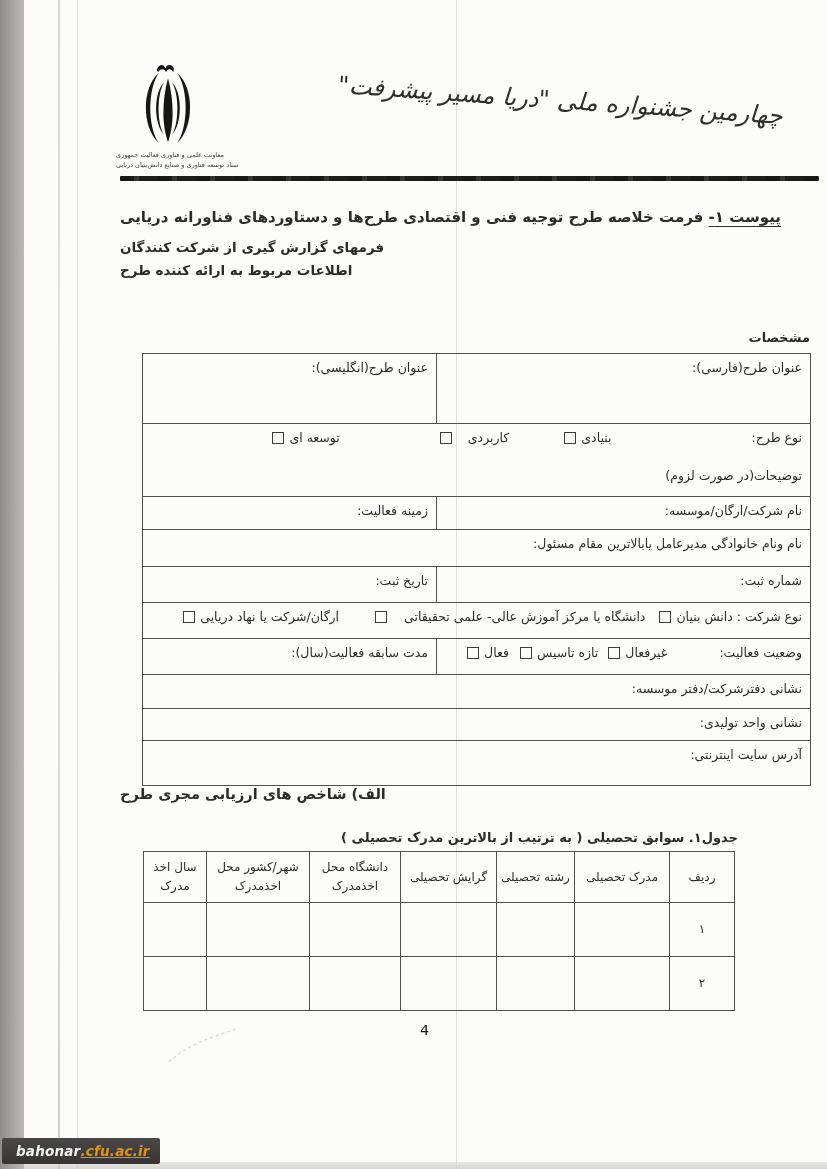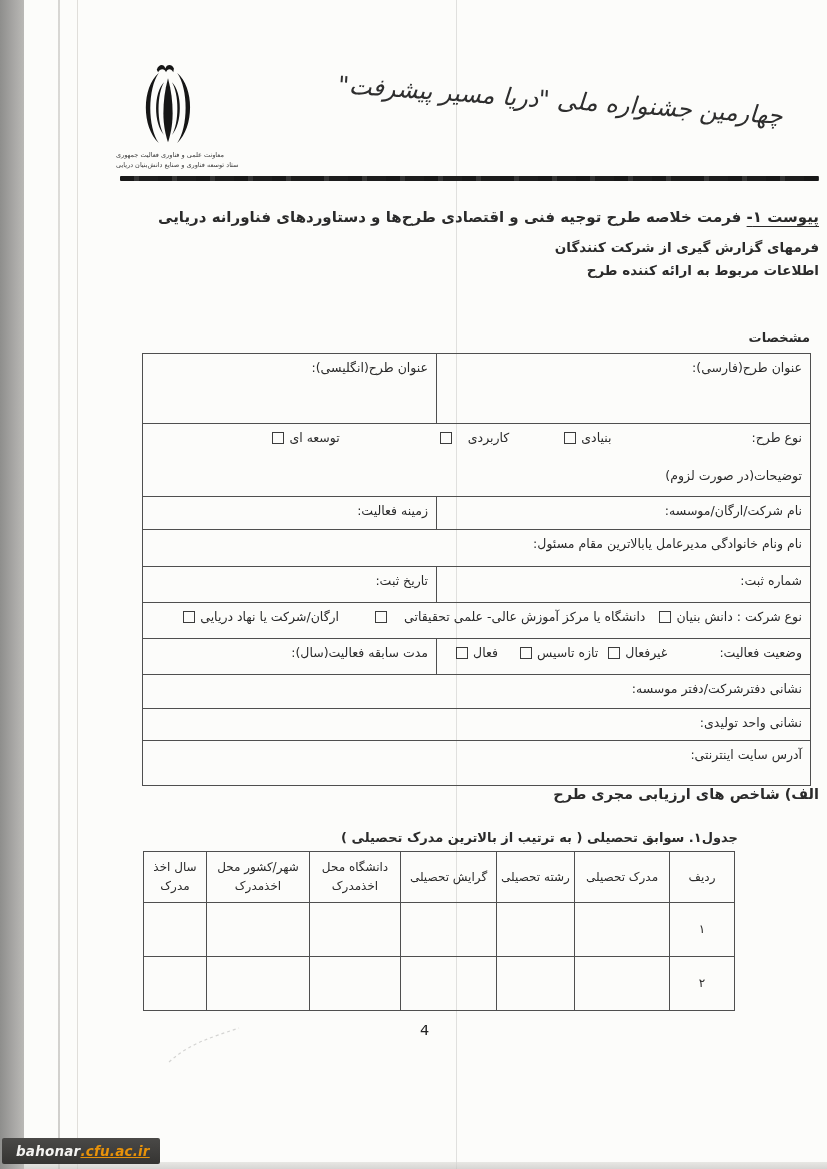--- a/index.html
+++ b/index.html
@@ -28,40 +28,40 @@
     position:absolute;right:44px;top:102px;
     font-size:24px;font-style:italic;color:#2e2e2e;
     transform:rotate(4deg);transform-origin:right center;
     letter-spacing:1px;direction:rtl;white-space:nowrap;
   }
   .header-rule{position:absolute;left:96px;right:8px;top:176px;height:5px;
     background:repeating-linear-gradient(90deg,#181818 0 14px,#343434 14px 19px,#1d1d1d 19px 38px);
     border-radius:1px;}
 
   
-  .titles{position:absolute;left:96px;right:8px;top:208px;text-align:right;direction:rtl;}
+  .titles{position:absolute;left:96px;right:8px;top:208px;text-align:left;direction:rtl;}
   .appendix-title{font-size:15px;font-weight:bold;letter-spacing:.2px;}
   .appendix-title .u{text-decoration:underline;text-underline-offset:4px;}
   .subtitle{font-size:13.5px;font-weight:bold;margin-top:13px;}
   .subtitle + .subtitle{margin-top:7px;}
 
   .spec-label{position:absolute;right:17px;top:330px;font-size:13px;font-weight:600;direction:rtl;}
 
   
   table{border-collapse:collapse;direction:rtl;}
   .spec-table{position:absolute;left:118px;top:353px;width:668px;table-layout:fixed;}
   .spec-table td{border:1px solid #4f4f4f;vertical-align:top;padding:5px 8px;
     font-size:12.5px;line-height:1.45;}
   .opt-line{display:flex;align-items:center;direction:rtl;}
   .cb{display:inline-block;width:10px;height:10px;border:1.2px solid #3c3c3c;
     background:transparent;vertical-align:-1px;flex:none;}
   .opt{display:inline-flex;align-items:center;gap:5px;white-space:nowrap;}
   .note-line{margin-top:20px;}
 
-  .section-a{position:absolute;left:96px;right:8px;top:786px;text-align:right;
+  .section-a{position:absolute;left:96px;right:8px;top:786px;text-align:left;
     font-size:14.5px;font-weight:bold;direction:rtl;}
   .edu-caption{position:absolute;right:89px;top:830px;font-size:13px;font-weight:bold;direction:rtl;}
   .edu-table{position:absolute;left:119px;top:851px;width:591px;table-layout:fixed;}
   .edu-table th,.edu-table td{border:1px solid #4f4f4f;font-size:12px;font-weight:normal;
     text-align:center;vertical-align:middle;padding:3px 4px;line-height:1.55;}
   .edu-table th{height:44px;}
   .edu-table td{height:47px;}
   .edu-table td.row-index{vertical-align:middle;}
 
   .page-number{position:absolute;left:396px;top:1022px;font-size:14.5px;color:#222;}
@@ -175,21 +175,21 @@
         <div class="opt-line">
           <span>وضعیت فعالیت:</span>
           <span class="opt" style="margin-right:52px">
             <span>غیرفعال</span>
             <span class="cb"></span>
           </span>
           <span class="opt" style="margin-right:10px">
             <span>تازه تاسیس</span>
             <span class="cb"></span>
           </span>
-          <span class="opt" style="margin-right:22px">
+          <span class="opt" style="margin-right:11px">
             <span>فعال</span>
             <span class="cb"></span>
           </span>
         </div>
       </td>
       <td>مدت سابقه فعالیت(سال):</td>
     </tr>
     <tr style="height:34px">
       <td colspan="2">نشانی دفترشرکت/دفتر موسسه:</td>
     </tr>

